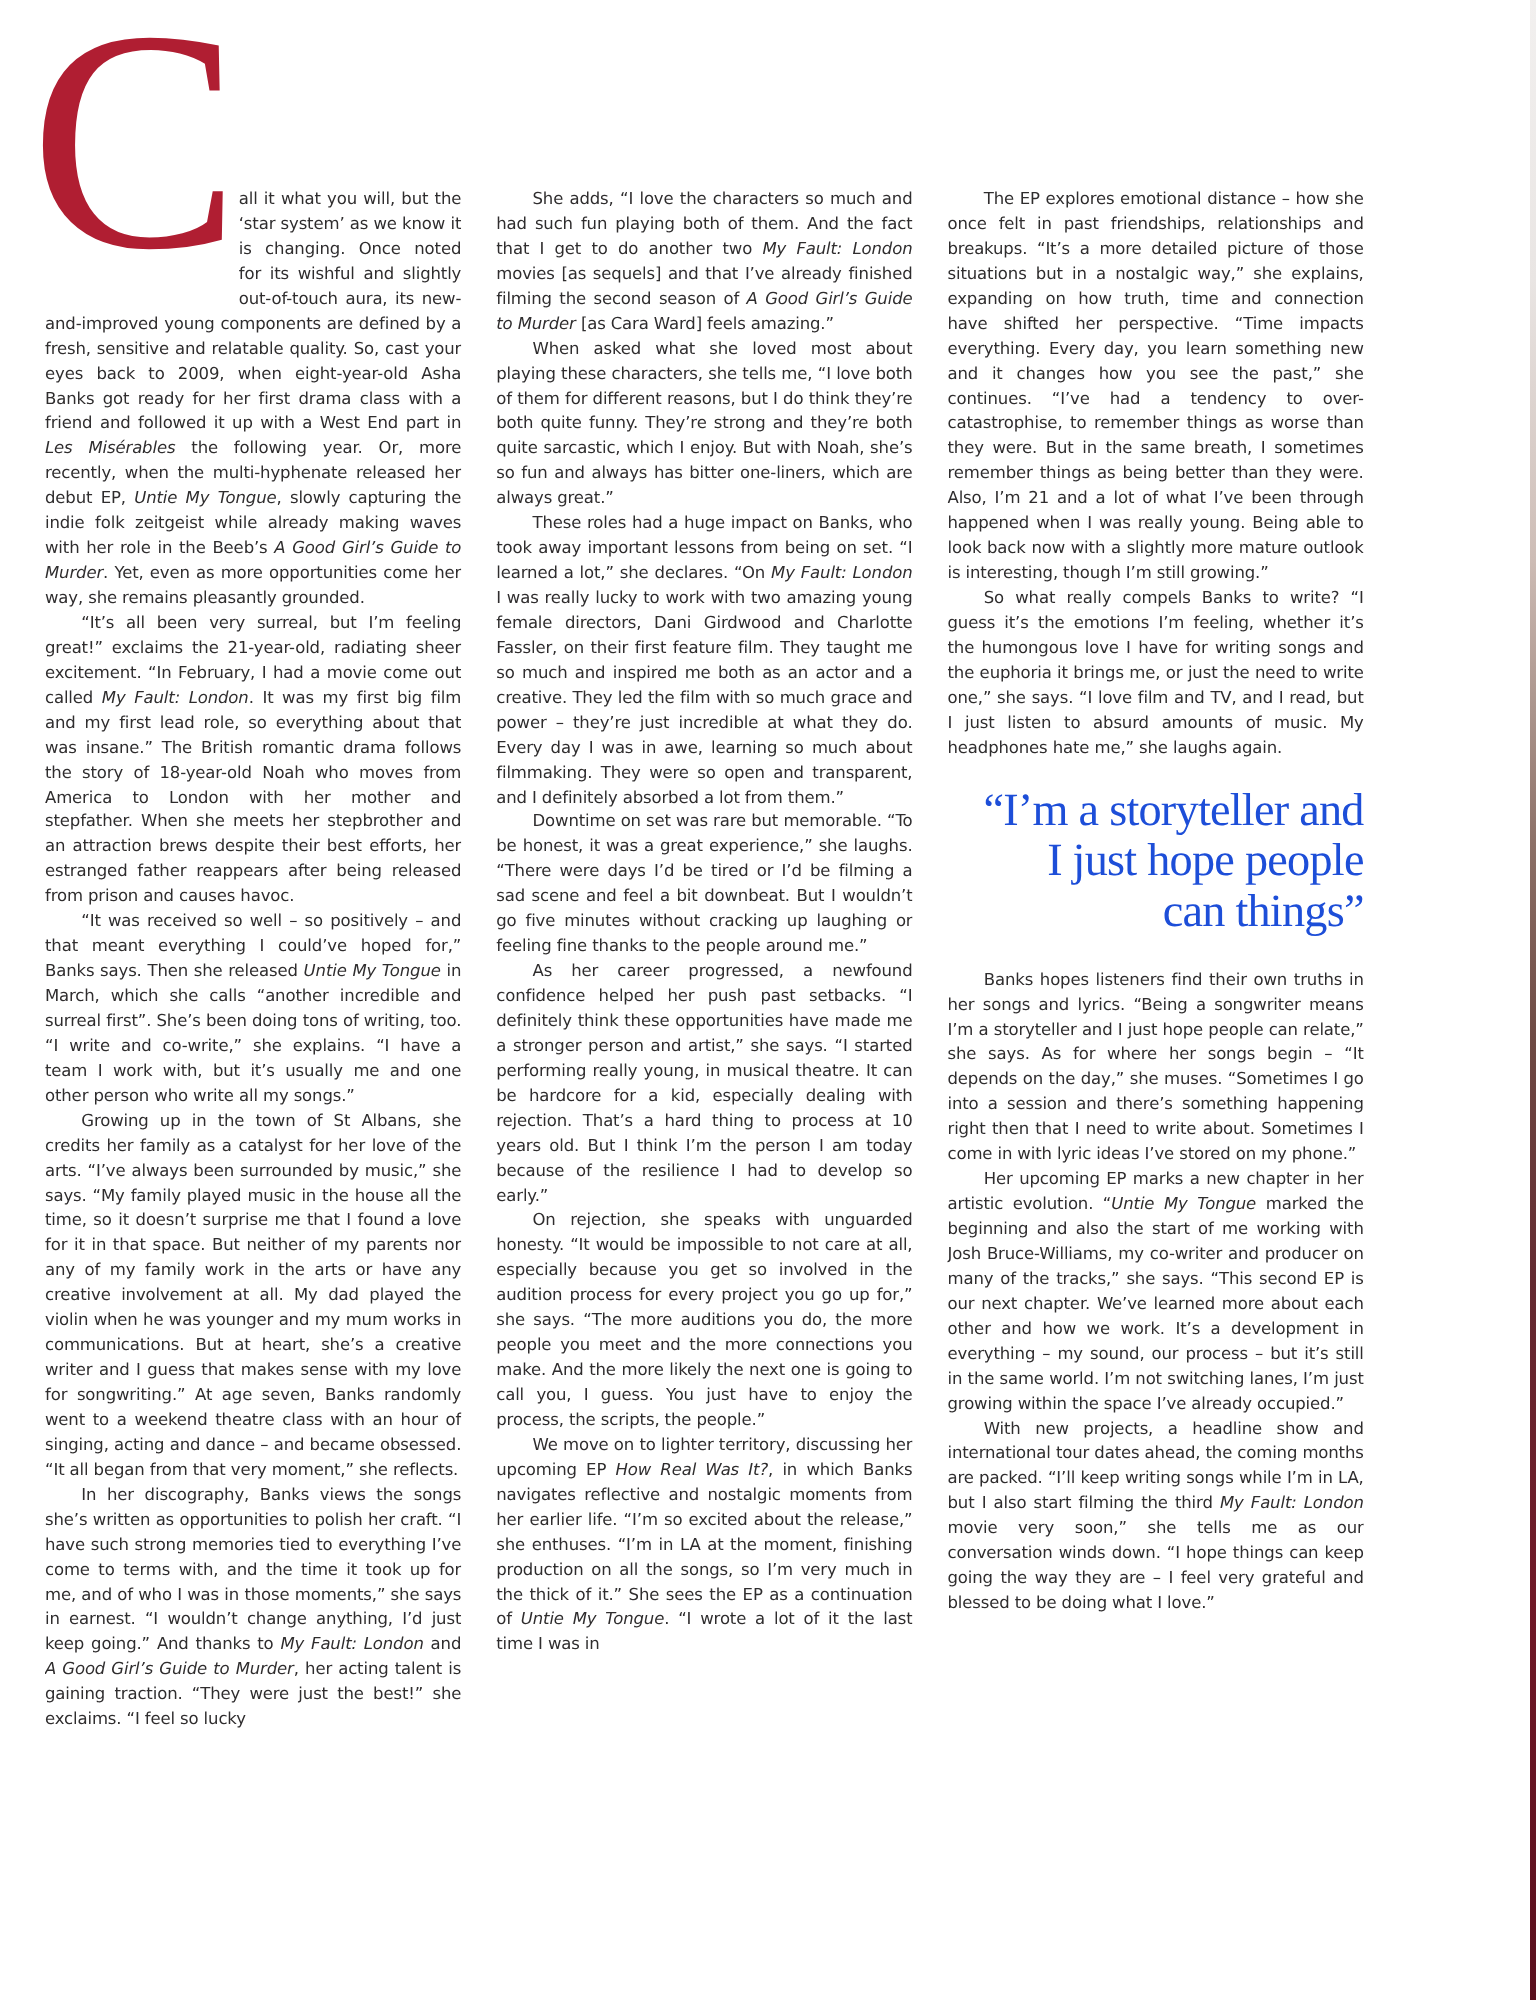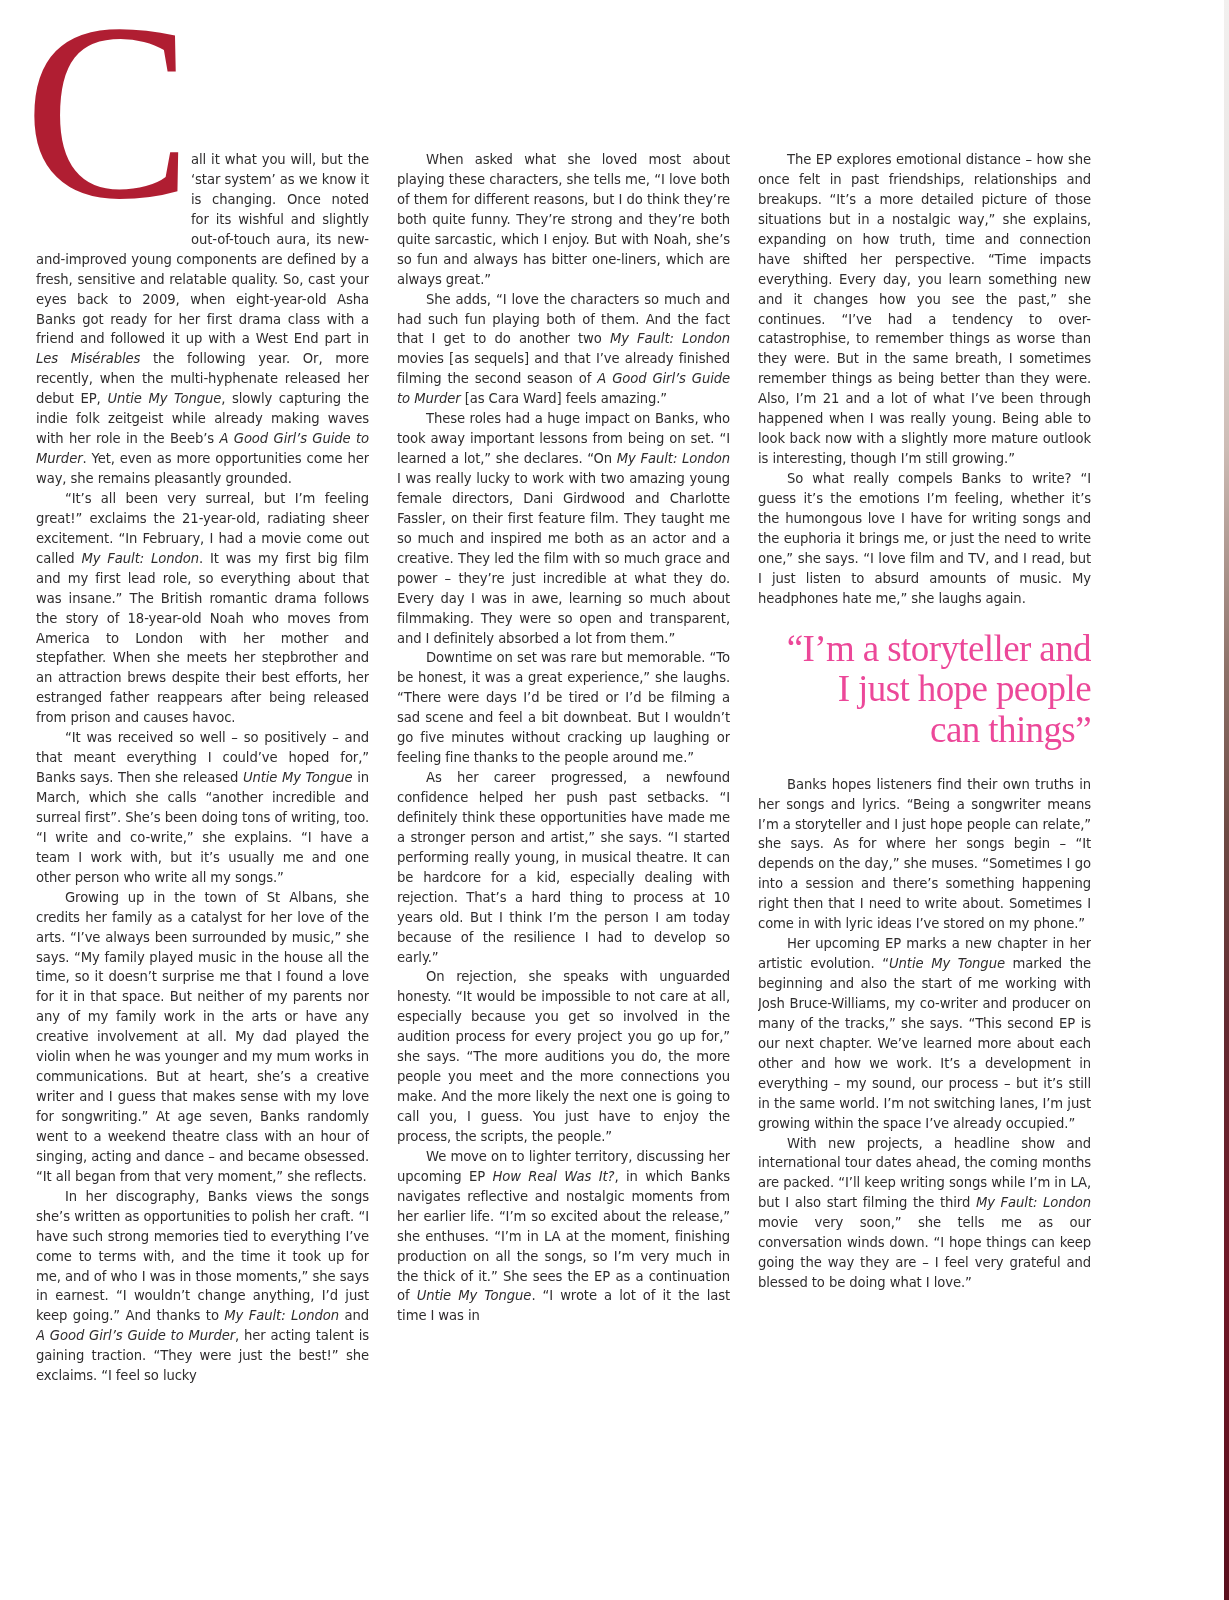--- a/index.html
+++ b/index.html
@@ -41,21 +41,21 @@
   }
   .col p { margin: 0; }
   .col p.indent { text-indent: 29px; }
   .col i { font-style: italic; }
   .dc-spacer { float: left; width: 155px; height: 81px; }
   .pullquote {
     font-family: "Liberation Serif", serif;
     font-size: 37px;
     line-height: 1.1;
     font-weight: 500;
-    color: #ec4899;
+    color: #1d4ed8;
     text-align: right;
     letter-spacing: -0.6px;
     margin: 20px 0 24px 0;
     text-indent: 0;
   }
   .pullquote div { white-space: nowrap; }
   .edge-strip {
     position: absolute;
     right: 0; top: 0;
     width: 5px; height: 1600px;
@@ -73,22 +73,22 @@
 
   <div class="columns">
     <div class="col">
         <p><span class="dc-spacer"></span><span>all it what you will, but the ‘star system’ as we know it is changing. Once noted for its wishful and slightly out-of-touch aura, its new-and-improved young components are defined by a fresh, sensitive and relatable quality. So, cast your eyes back to 2009, when eight-year-old Asha Banks got ready for her first drama class with a friend and followed it up with a West End part in </span><i>Les Misérables</i><span> the following year. Or, more recently, when the multi-hyphenate released her debut EP, </span><i>Untie My Tongue</i><span>, slowly capturing the indie folk zeitgeist while already making waves with her role in the Beeb’s </span><i>A Good Girl’s Guide to Murder</i><span>. Yet, even as more opportunities come her way, she remains pleasantly grounded.</span></p>
         <p class="indent"><span>“It’s all been very surreal, but I’m feeling great!” exclaims the 21-year-old, radiating sheer excitement. “In February, I had a movie come out called </span><i>My Fault: London</i><span>. It was my first big film and my first lead role, so everything about that was insane.” The British romantic drama follows the story of 18-year-old Noah who moves from America to London with her mother and stepfather. When she meets her stepbrother and an attraction brews despite their best efforts, her estranged father reappears after being released from prison and causes havoc.</span></p>
         <p class="indent"><span>“It was received so well – so positively – and that meant everything I could’ve hoped for,” Banks says. Then she released </span><i>Untie My Tongue</i><span> in March, which she calls “another incredible and surreal first”. She’s been doing tons of writing, too. “I write and co-write,” she explains. “I have a team I work with, but it’s usually me and one other person who write all my songs.”</span></p>
         <p class="indent"><span>Growing up in the town of St Albans, she credits her family as a catalyst for her love of the arts. “I’ve always been surrounded by music,” she says. “My family played music in the house all the time, so it doesn’t surprise me that I found a love for it in that space. But neither of my parents nor any of my family work in the arts or have any creative involvement at all. My dad played the violin when he was younger and my mum works in communications. But at heart, she’s a creative writer and I guess that makes sense with my love for songwriting.” At age seven, Banks randomly went to a weekend theatre class with an hour of singing, acting and dance – and became obsessed. “It all began from that very moment,” she reflects.</span></p>
         <p class="indent"><span>In her discography, Banks views the songs she’s written as opportunities to polish her craft. “I have such strong memories tied to everything I’ve come to terms with, and the time it took up for me, and of who I was in those moments,” she says in earnest. “I wouldn’t change anything, I’d just keep going.” And thanks to </span><i>My Fault: London</i><span> and </span><i>A Good Girl’s Guide to Murder</i><span>, her acting talent is gaining traction. “They were just the best!” she exclaims. “I feel so lucky</span></p>
       </div>
     <div class="col">
+        <p class="indent"><span>She adds, “I love the characters so much and had such fun playing both of them. And the fact that I get to do another two </span><i>My Fault: London</i><span> movies [as sequels] and that I’ve already finished filming the second season of </span><i>A Good Girl’s Guide to Murder</i><span> [as Cara Ward] feels amazing.”</span></p>
         <p class="indent"><span>When asked what she loved most about playing these characters, she tells me, “I love both of them for different reasons, but I do think they’re both quite funny. They’re strong and they’re both quite sarcastic, which I enjoy. But with Noah, she’s so fun and always has bitter one-liners, which are always great.”</span></p>
-        <p class="indent"><span>She adds, “I love the characters so much and had such fun playing both of them. And the fact that I get to do another two </span><i>My Fault: London</i><span> movies [as sequels] and that I’ve already finished filming the second season of </span><i>A Good Girl’s Guide to Murder</i><span> [as Cara Ward] feels amazing.”</span></p>
         <p class="indent"><span>These roles had a huge impact on Banks, who took away important lessons from being on set. “I learned a lot,” she declares. “On </span><i>My Fault: London</i><span> I was really lucky to work with two amazing young female directors, Dani Girdwood and Charlotte Fassler, on their first feature film. They taught me so much and inspired me both as an actor and a creative. They led the film with so much grace and power – they’re just incredible at what they do. Every day I was in awe, learning so much about filmmaking. They were so open and transparent, and I definitely absorbed a lot from them.”</span></p>
         <p class="indent"><span>Downtime on set was rare but memorable. “To be honest, it was a great experience,” she laughs. “There were days I’d be tired or I’d be filming a sad scene and feel a bit downbeat. But I wouldn’t go five minutes without cracking up laughing or feeling fine thanks to the people around me.”</span></p>
         <p class="indent"><span>As her career progressed, a newfound confidence helped her push past setbacks. “I definitely think these opportunities have made me a stronger person and artist,” she says. “I started performing really young, in musical theatre. It can be hardcore for a kid, especially dealing with rejection. That’s a hard thing to process at 10 years old. But I think I’m the person I am today because of the resilience I had to develop so early.”</span></p>
         <p class="indent"><span>On rejection, she speaks with unguarded honesty. “It would be impossible to not care at all, especially because you get so involved in the audition process for every project you go up for,” she says. “The more auditions you do, the more people you meet and the more connections you make. And the more likely the next one is going to call you, I guess. You just have to enjoy the process, the scripts, the people.”</span></p>
         <p class="indent"><span>We move on to lighter territory, discussing her upcoming EP </span><i>How Real Was It?</i><span>, in which Banks navigates reflective and nostalgic moments from her earlier life. “I’m so excited about the release,” she enthuses. “I’m in LA at the moment, finishing production on all the songs, so I’m very much in the thick of it.” She sees the EP as a continuation of </span><i>Untie My Tongue</i><span>. “I wrote a lot of it the last time I was in</span></p>
       </div>
     <div class="col">
 
         <p class="indent"><span>The EP explores emotional distance – how she once felt in past friendships, relationships and breakups. “It’s a more detailed picture of those situations but in a nostalgic way,” she explains, expanding on how truth, time and connection have shifted her perspective. “Time impacts everything. Every day, you learn something new and it changes how you see the past,” she continues. “I’ve had a tendency to over-catastrophise, to remember things as worse than they were. But in the same breath, I sometimes remember things as being better than they were. Also, I’m 21 and a lot of what I’ve been through happened when I was really young. Being able to look back now with a slightly more mature outlook is interesting, though I’m still growing.”</span></p>
         <p class="indent"><span>So what really compels Banks to write? “I guess it’s the emotions I’m feeling, whether it’s the humongous love I have for writing songs and the euphoria it brings me, or just the need to write one,” she says. “I love film and TV, and I read, but I just listen to absurd amounts of music. My headphones hate me,” she laughs again.</span></p>

